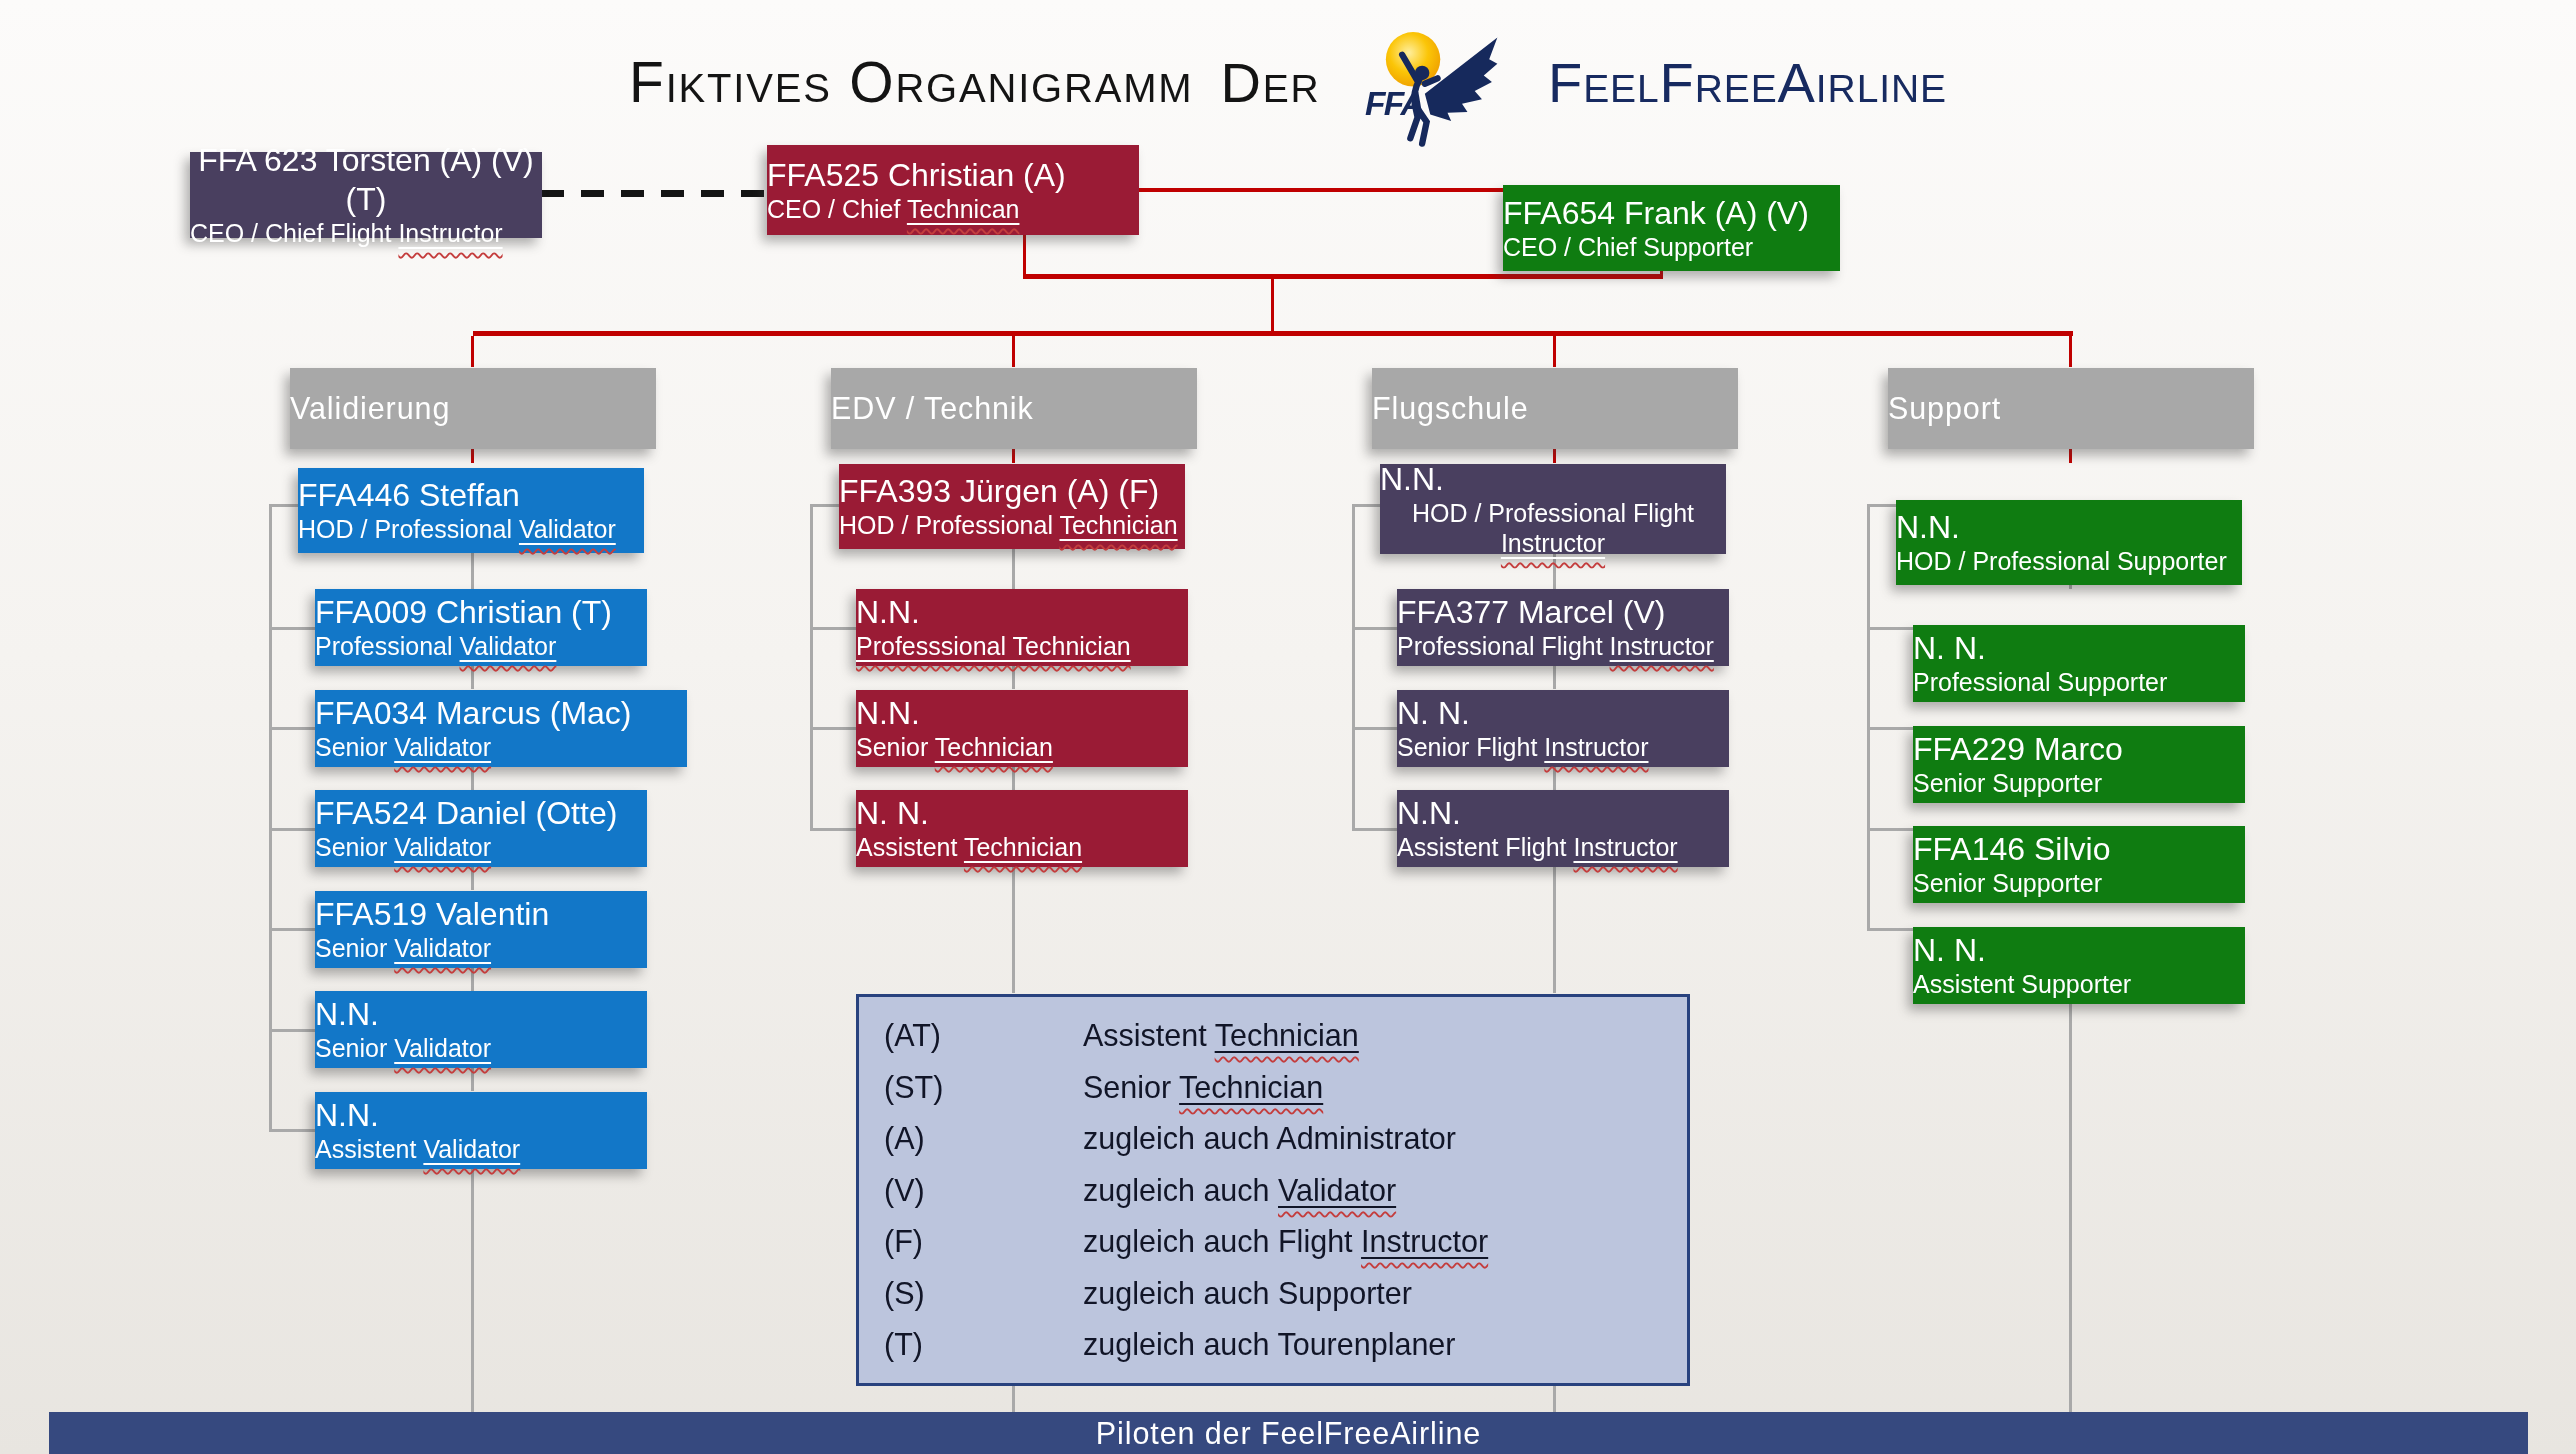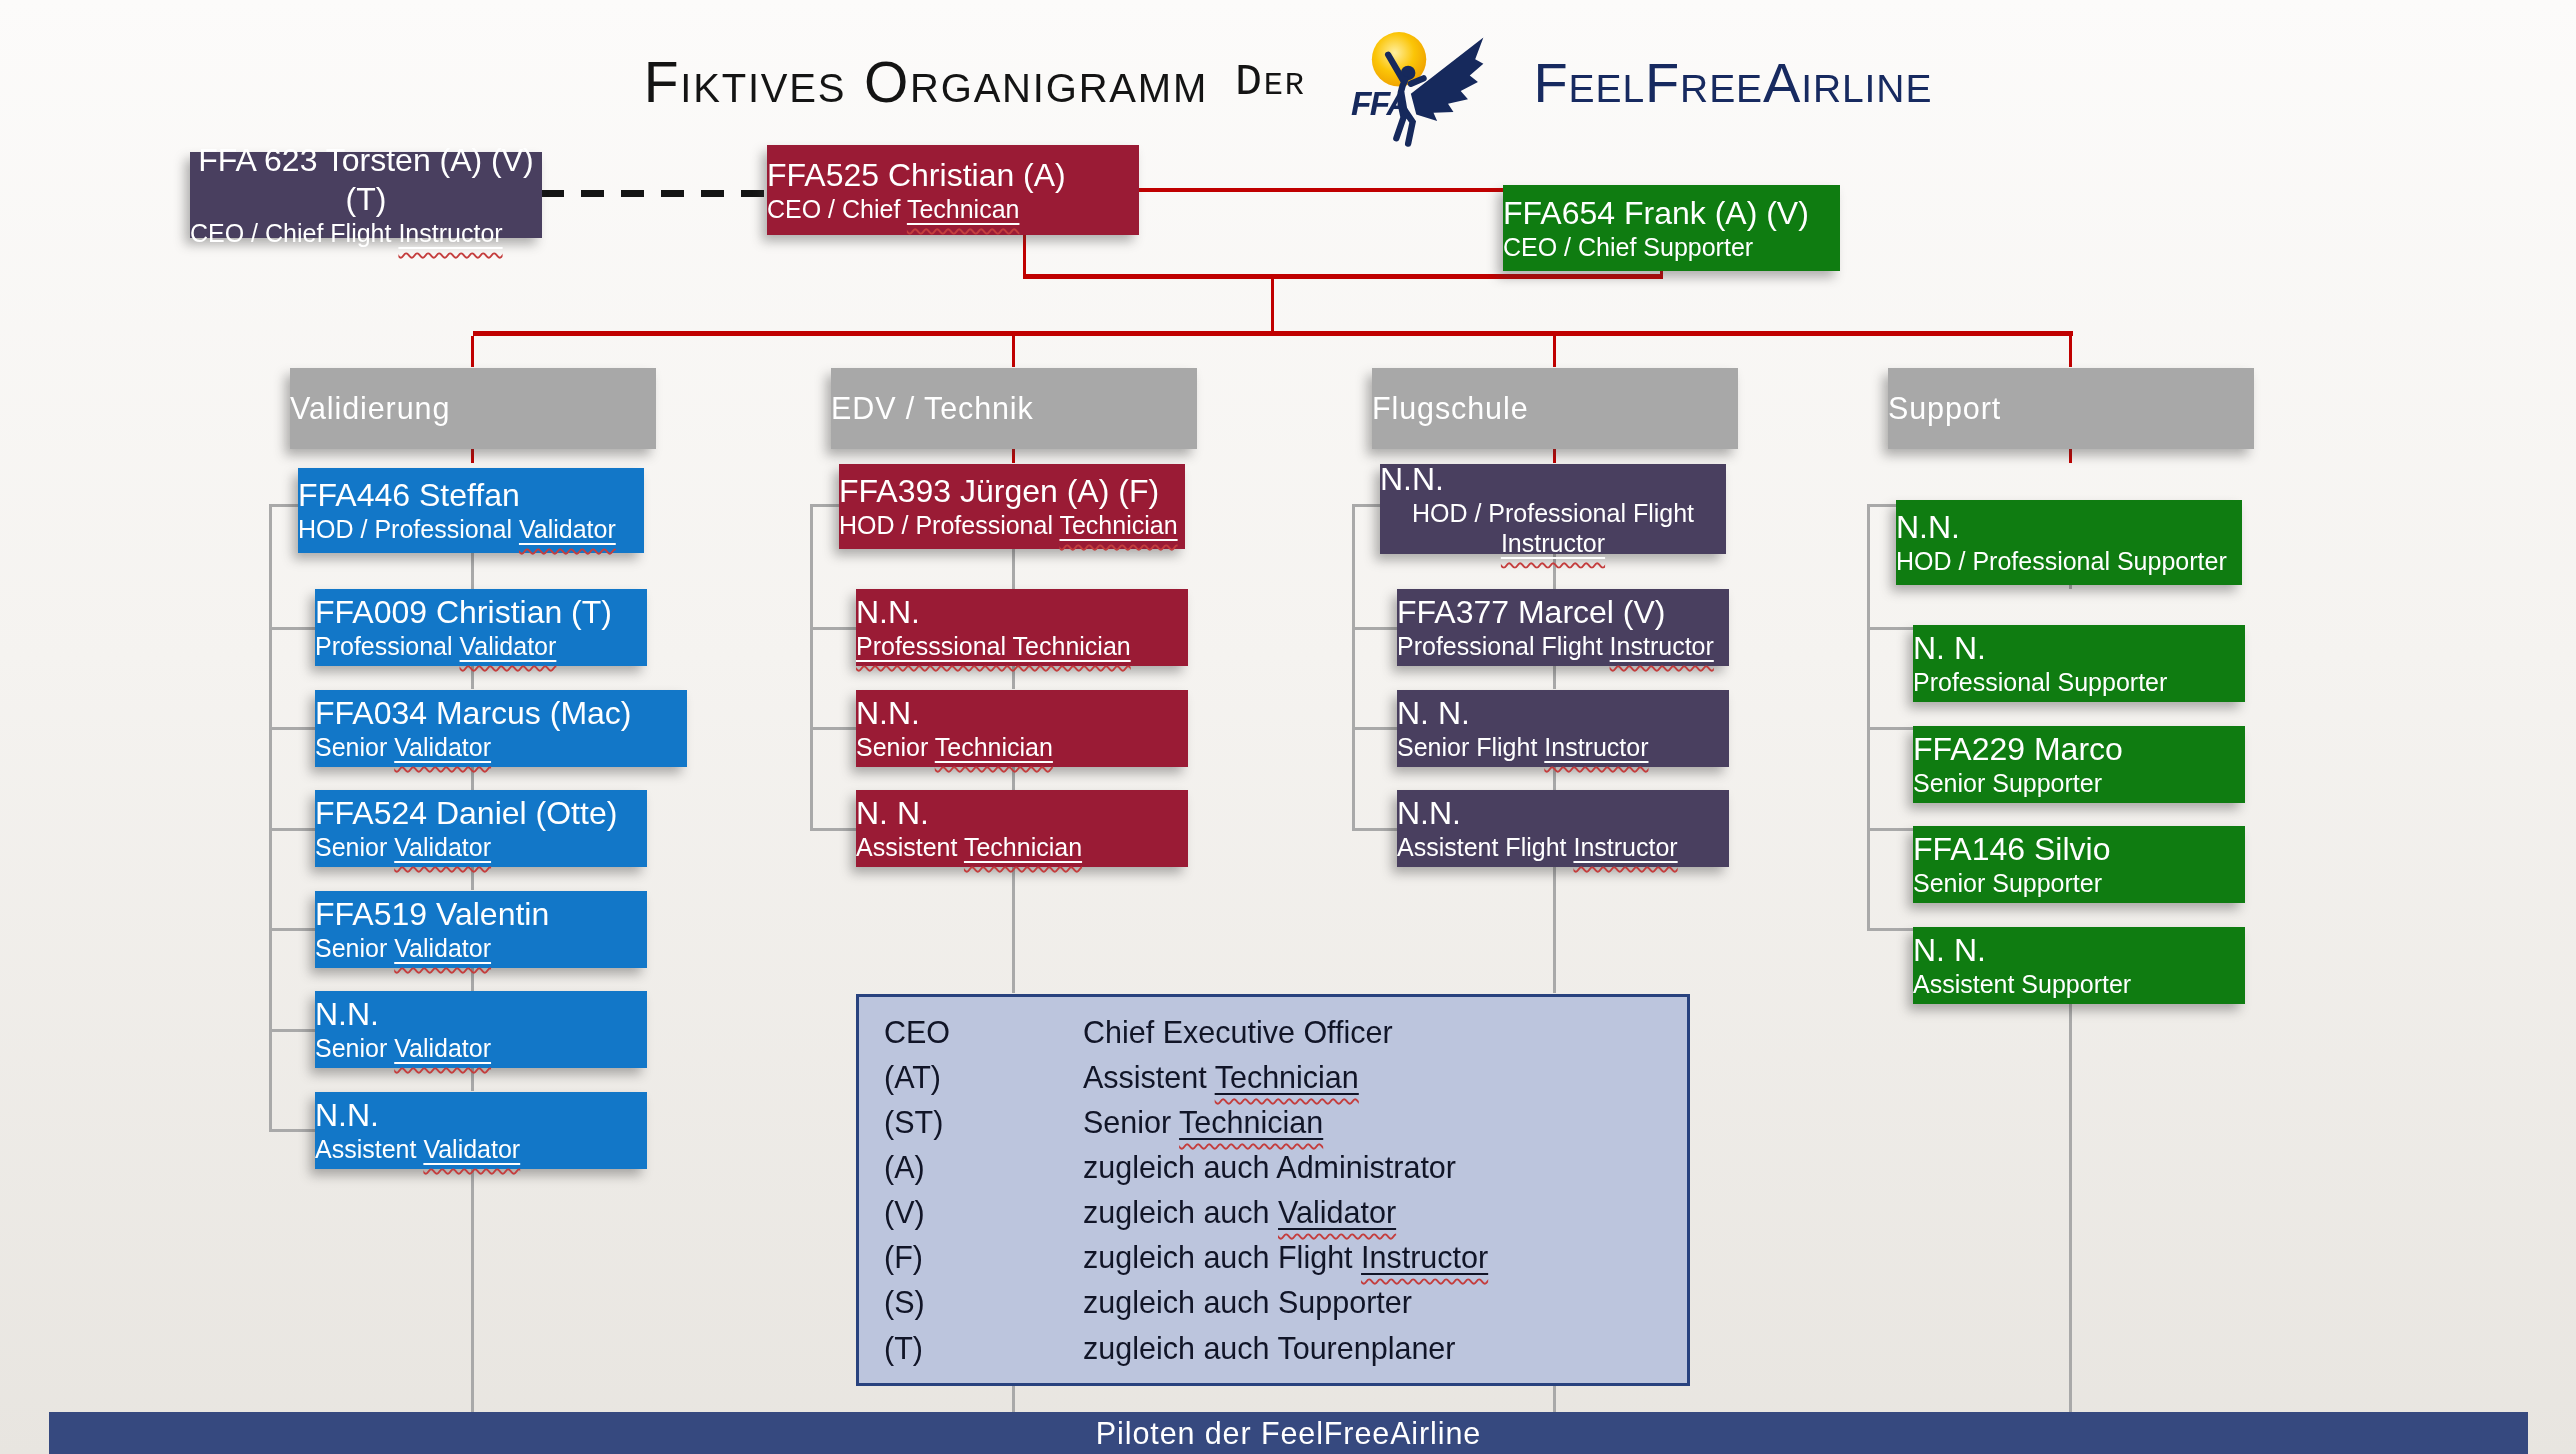--- a/index.html
+++ b/index.html
@@ -22,21 +22,21 @@
   .bname{font-size:32px;line-height:1.22;}
   .brole{font-size:25px;line-height:1.18;}
   .dept-label{font-size:30.5px;letter-spacing:0.9px;}
   
   .u{text-decoration:underline;text-decoration-thickness:1.8px;text-underline-offset:5.4px;}
   .nou{text-decoration:none;}
   .w{text-decoration:underline wavy #c43d3d;text-decoration-thickness:1.8px;text-underline-offset:10px;}
   
   .titlebar{position:absolute;left:0;right:0;top:14.4px;display:flex;justify-content:center;align-items:center;z-index:2;color:#141414;}
   .t-main{font-variant:small-caps;font-size:57px;letter-spacing:1.8px;}
-  .t-der{font-variant:small-caps;font-size:45px;letter-spacing:1.8px;margin-left:27px;font-family:Liberation Mono, monospace;}
+  .t-der{font-variant:small-caps;font-size:56px;letter-spacing:1.8px;margin-left:27px;}
   .t-brand{font-variant:small-caps;font-size:56px;letter-spacing:0.9px;color:#172a60;margin-left:43px;}
   .logo{width:136px;height:127px;margin:9px 3.6px 0 45px;flex:none;}
   
   .legend{position:absolute;left:856px;top:994px;width:834px;height:392px;box-sizing:border-box;
           background:#bcc5dd;border:3.6px solid #28427e;z-index:3;color:#111527;
           display:flex;flex-direction:column;justify-content:space-around;padding:12.6px 9px 12.6px 25px;}
   .lrow{display:flex;font-size:30.5px;line-height:1;}
   .labbr{width:199px;flex:none;}
   
   .footer{position:absolute;left:49px;top:1412px;width:2479px;height:43px;background:#36497f;z-index:3;
@@ -238,24 +238,20 @@
     <div class="bname">FFA146 Silvio</div>
     <div class="brole"><span>Senior Supporter</span><span class="u"><span class="w"></span></span></div>
   </div>
   <div class="box b-green" style="left:1913px;top:891px;width:332px;height:77px">
     <div class="bname">N. N.</div>
     <div class="brole"><span>Assistent Supporter</span><span class="u"><span class="w"></span></span></div>
   </div>
 
   <div class="legend">
     <div class="lrow">
-      <span class="labbr">CEO</span>
-      <span><span>Chief Executive Officer</span><span class="u"><span class="w"></span></span><span></span></span>
-    </div>
-    <div class="lrow">
       <span class="labbr">(AT)</span>
       <span><span>Assistent </span><span class="u"><span class="w">Technician</span></span><span></span></span>
     </div>
     <div class="lrow">
       <span class="labbr">(ST)</span>
       <span><span>Senior </span><span class="u"><span class="w">Technician</span></span><span></span></span>
     </div>
     <div class="lrow">
       <span class="labbr">(A)</span>
       <span><span>zugleich auch Administrator</span><span class="u"><span class="w"></span></span><span></span></span>

